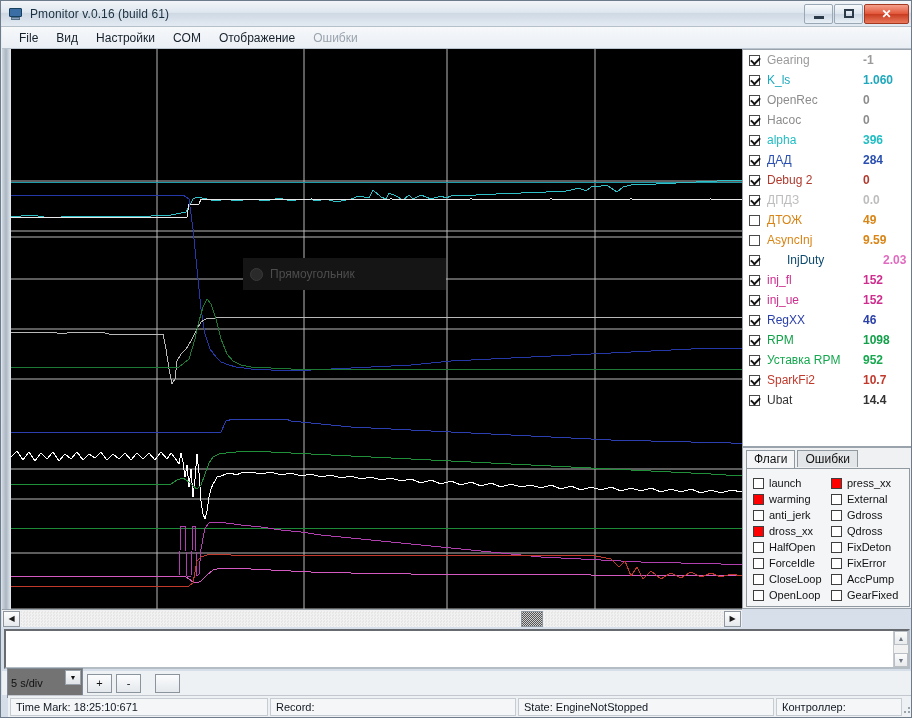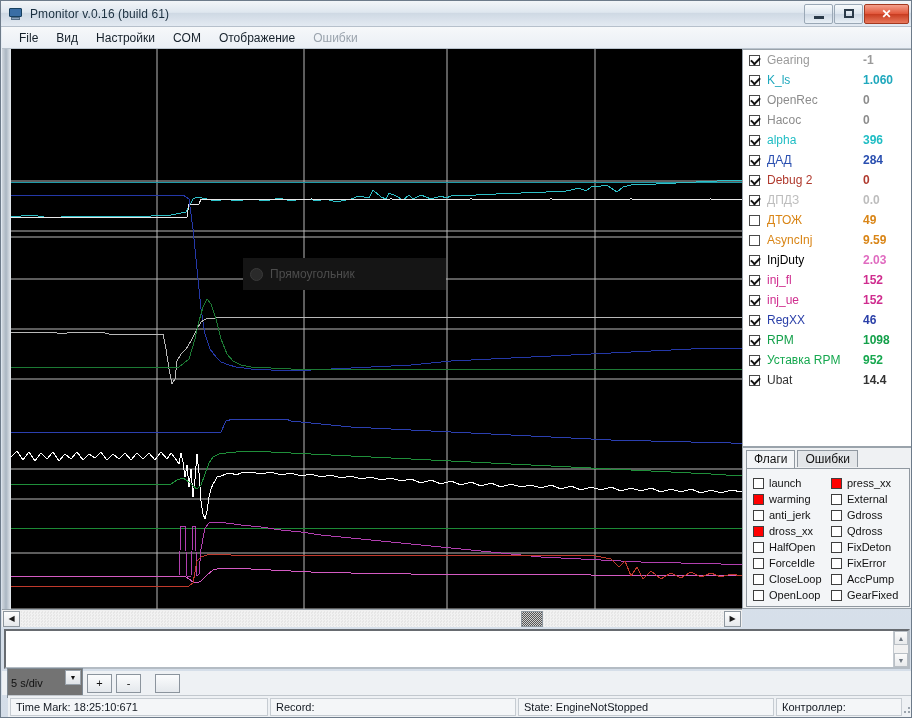--- a/index.html
+++ b/index.html
@@ -391,21 +391,21 @@
         <span class="lg-name" style="color: rgb(217, 133, 22);">ДТОЖ</span>
         <span class="lg-val" style="color: rgb(217, 133, 22);">49</span>
       </div>
       <div class="legend-row">
         <span class="lg-check"></span>
         <span class="lg-name" style="color: rgb(217, 133, 22);">AsyncInj</span>
         <span class="lg-val" style="color: rgb(217, 133, 22);">9.59</span>
       </div>
       <div class="legend-row">
         <span class="lg-check on"></span>
-        <span class="lg-name" style="color: #000000;">InjDuty</span>
+        <span class="lg-name" style="color: #0c4a6e; margin-left: 20px;">InjDuty</span>
         <span class="lg-val" style="color: rgb(224, 107, 192);">2.03</span>
       </div>
       <div class="legend-row">
         <span class="lg-check on"></span>
         <span class="lg-name" style="color: rgb(207, 45, 142);">inj_fl</span>
         <span class="lg-val" style="color: rgb(207, 45, 142);">152</span>
       </div>
       <div class="legend-row">
         <span class="lg-check on"></span>
         <span class="lg-name" style="color: rgb(207, 45, 142);">inj_ue</span>
@@ -418,20 +418,25 @@
       </div>
       <div class="legend-row">
         <span class="lg-check on"></span>
         <span class="lg-name" style="color: rgb(19, 160, 74);">RPM</span>
         <span class="lg-val" style="color: rgb(19, 160, 74);">1098</span>
       </div>
       <div class="legend-row">
         <span class="lg-check on"></span>
         <span class="lg-name" style="color: rgb(22, 168, 79);">Уставка RPM</span>
         <span class="lg-val" style="color: rgb(22, 168, 79);">952</span>
+      </div>
+      <div class="legend-row">
+        <span class="lg-check on"></span>
+        <span class="lg-name" style="color: rgb(192, 57, 43);">SparkFi2</span>
+        <span class="lg-val" style="color: rgb(192, 57, 43);">10.7</span>
       </div>
       <div class="legend-row">
         <span class="lg-check on"></span>
         <span class="lg-name" style="color: rgb(51, 51, 51);">Ubat</span>
         <span class="lg-val" style="color: rgb(51, 51, 51);">14.4</span>
       </div>
     </div>
 
   <div id="flags">
     <div id="flagtabs">

